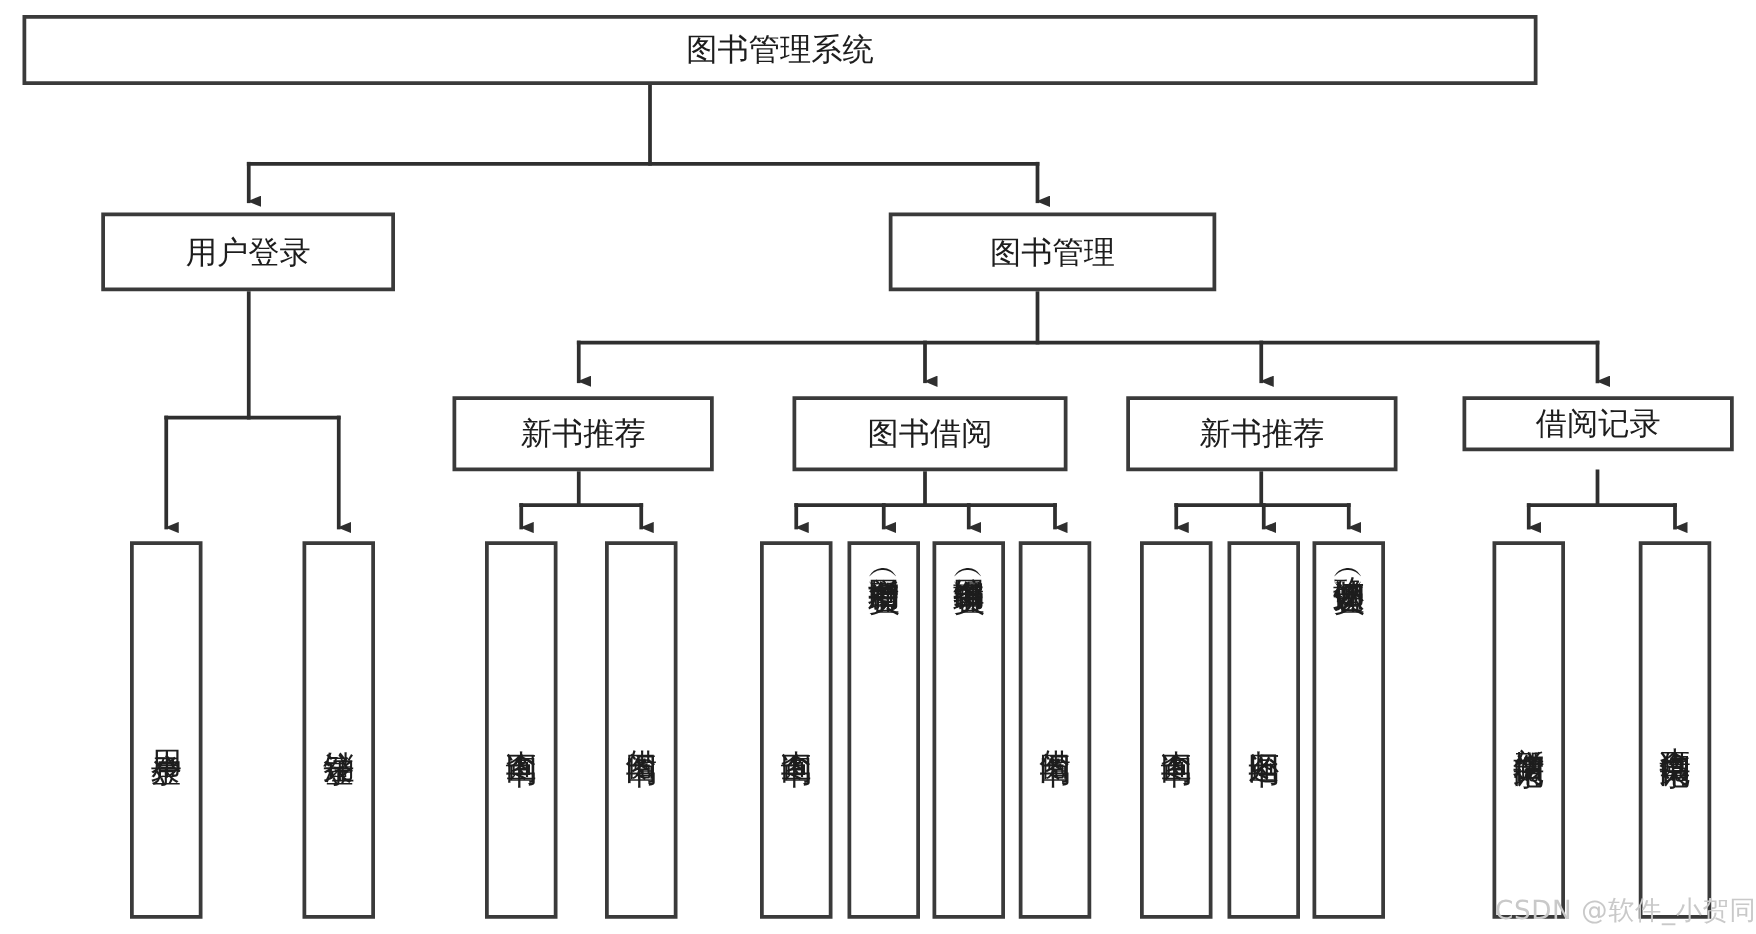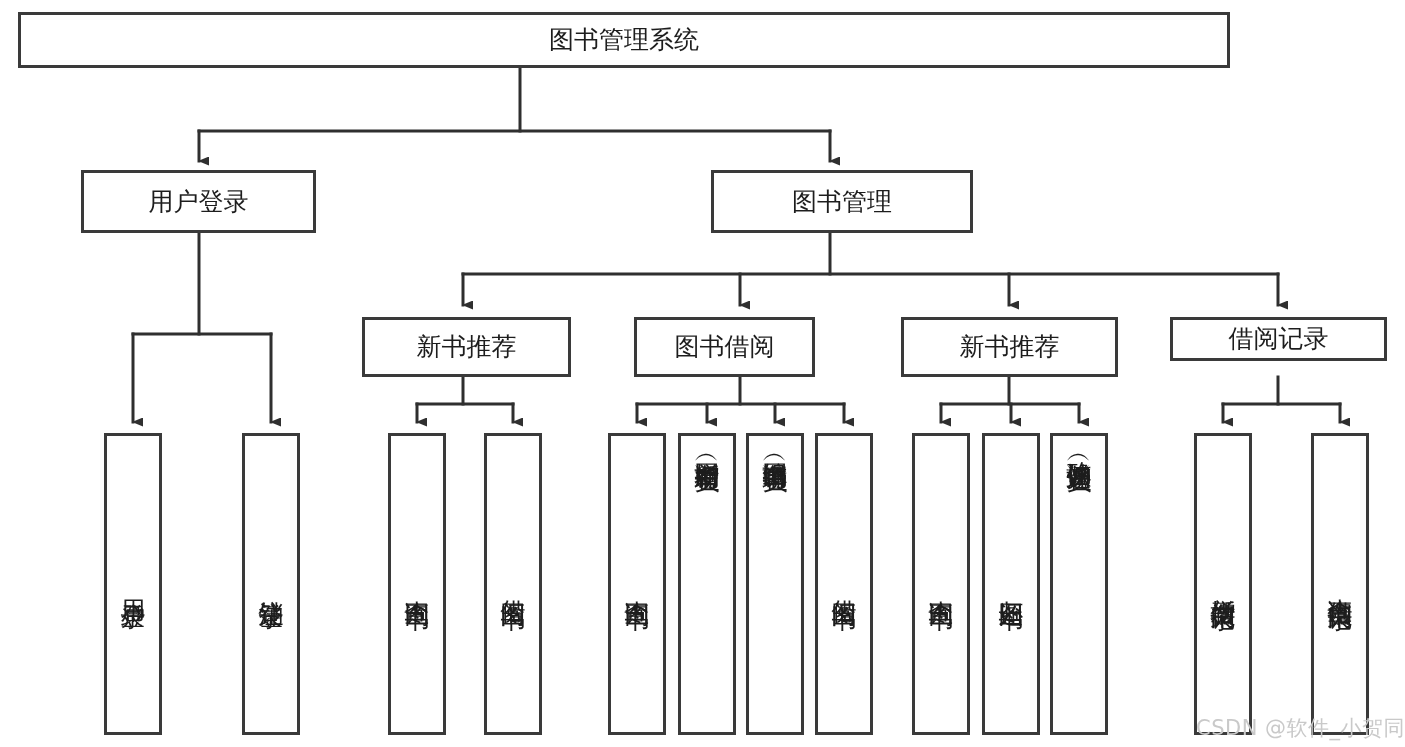--- a/index.html
+++ b/index.html
@@ -117,21 +117,21 @@
   <div class="node h" style="left:81px;top:170px;width:235px;height:63px;">
     <span class="lbl">用户登录</span>
   </div>
   <div class="node h" style="left:711px;top:170px;width:262px;height:63px;">
     <span class="lbl">图书管理</span>
   </div>
 
   <div class="node h" style="left:362px;top:317px;width:209px;height:60px;">
     <span class="lbl">新书推荐</span>
   </div>
-  <div class="node h" style="left:634px;top:317px;width:181px;height:60px;">
+  <div class="node h" style="left:634px;top:317px;width:220px;height:60px;">
     <span class="lbl">图书借阅</span>
   </div>
   <div class="node h" style="left:901px;top:317px;width:217px;height:60px;">
     <span class="lbl">新书推荐</span>
   </div>
   <div class="node h" style="left:1170px;top:317px;width:217px;height:44px;">
     <span class="lbl">借阅记录</span>
   </div>
 
   <div class="node v" style="left:104px;top:433px;width:58px;height:302px;">

